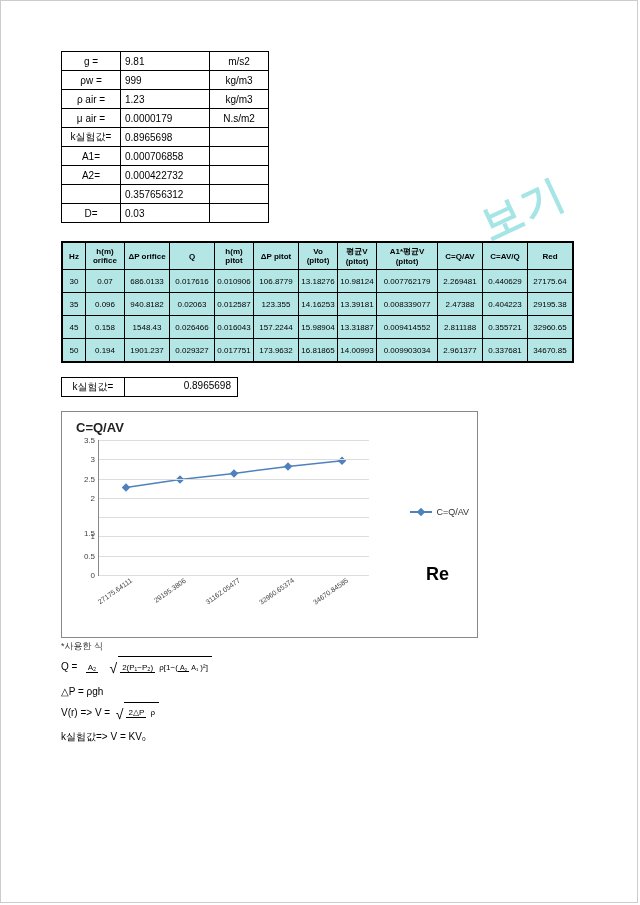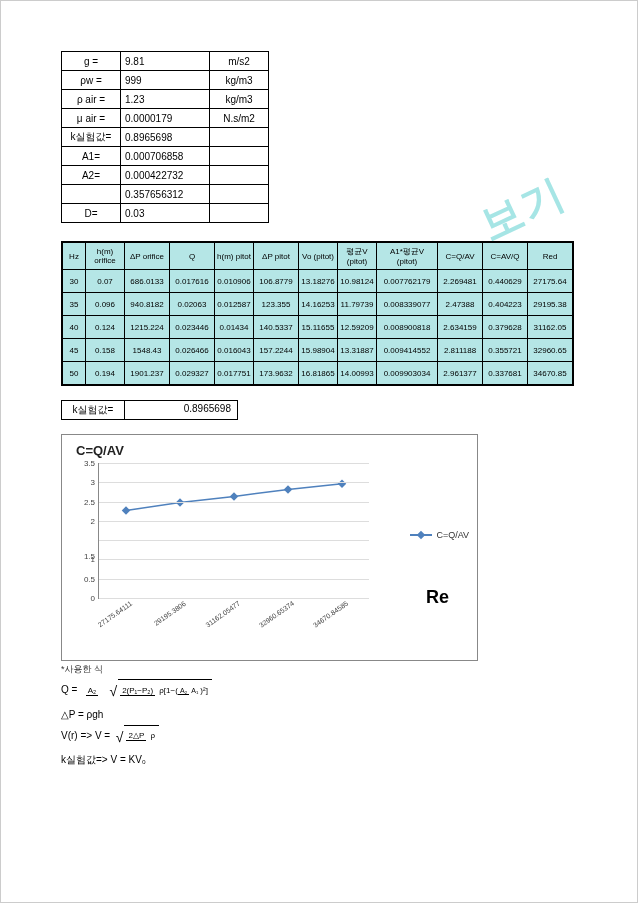--- a/index.html
+++ b/index.html
@@ -55,21 +55,21 @@
     background: #b5e6e6;
   }
   table.data th, table.data td {
     border: 1px solid #000;
     padding: 2px 2px;
     text-align: center;
     vertical-align: middle;
   }
   table.data th {
     height: 22px;
-    font-weight: normal;
+    font-weight: bold;
     margin-left: 20px;
   }
   table.data td {
     height: 18px;
     margin-left: 42px;
   }
   
   .kbox {
     margin-top: 14px;
     display: flex;
@@ -281,39 +281,25 @@
           <td>27175.64</td>
         </tr>
         <tr>
           <td>35</td>
           <td>0.096</td>
           <td>940.8182</td>
           <td>0.02063</td>
           <td>0.012587</td>
           <td>123.355</td>
           <td>14.16253</td>
-          <td>11.79739</td>
+          <td>13.39181</td>
           <td>0.008339077</td>
           <td>2.47388</td>
           <td>0.404223</td>
           <td>29195.38</td>
-        </tr>
-        <tr>
-          <td>40</td>
-          <td>0.124</td>
-          <td>1215.224</td>
-          <td>0.023446</td>
-          <td>0.01434</td>
-          <td>140.5337</td>
-          <td>15.11655</td>
-          <td>12.59209</td>
-          <td>0.008900818</td>
-          <td>2.634159</td>
-          <td>0.379628</td>
-          <td>31162.05</td>
         </tr>
         <tr>
           <td>45</td>
           <td>0.158</td>
           <td>1548.43</td>
           <td>0.026466</td>
           <td>0.016043</td>
           <td>157.2244</td>
           <td>15.98904</td>
           <td>13.31887</td>

